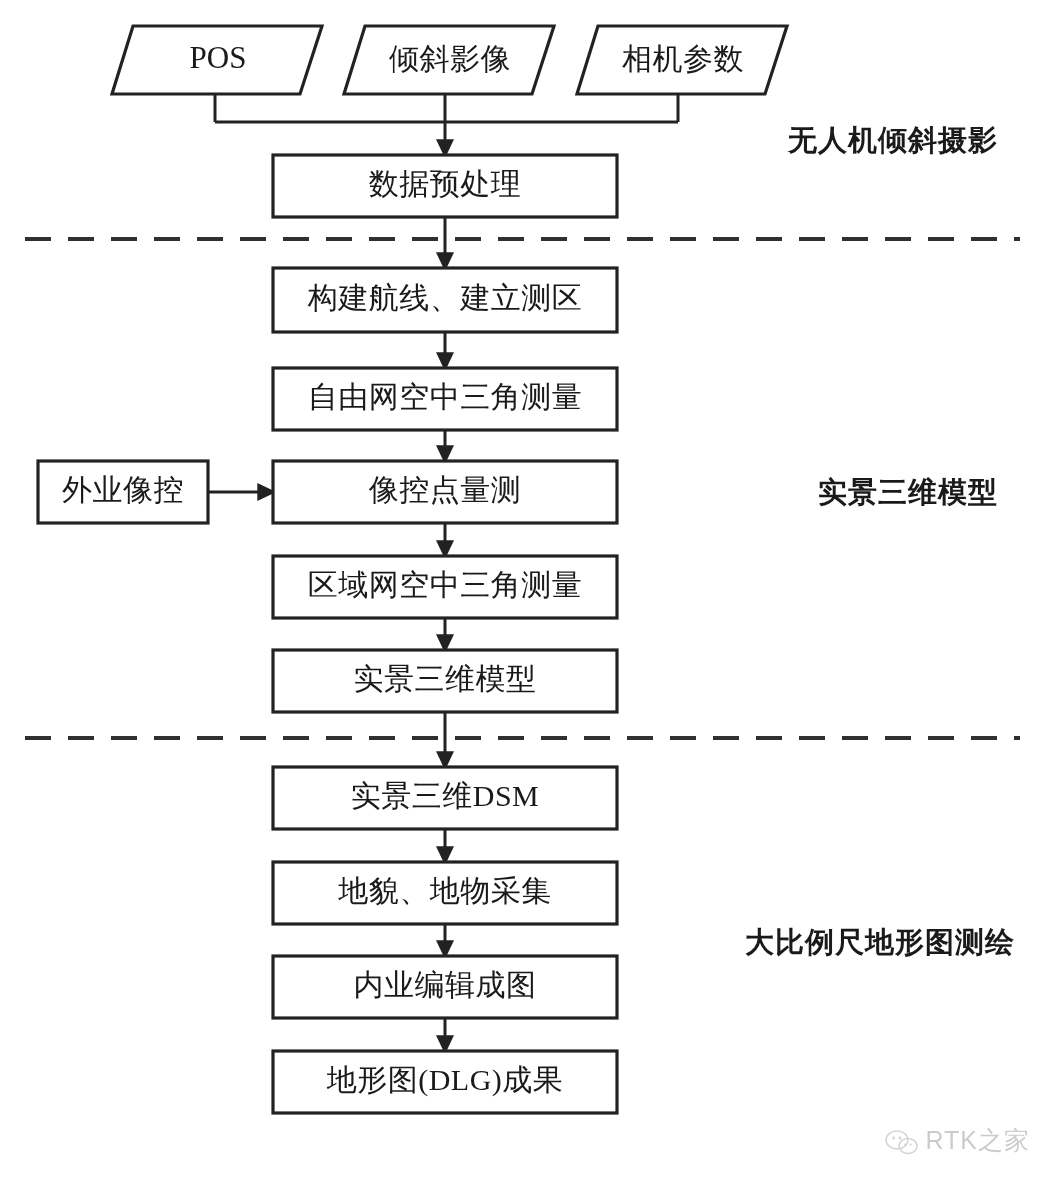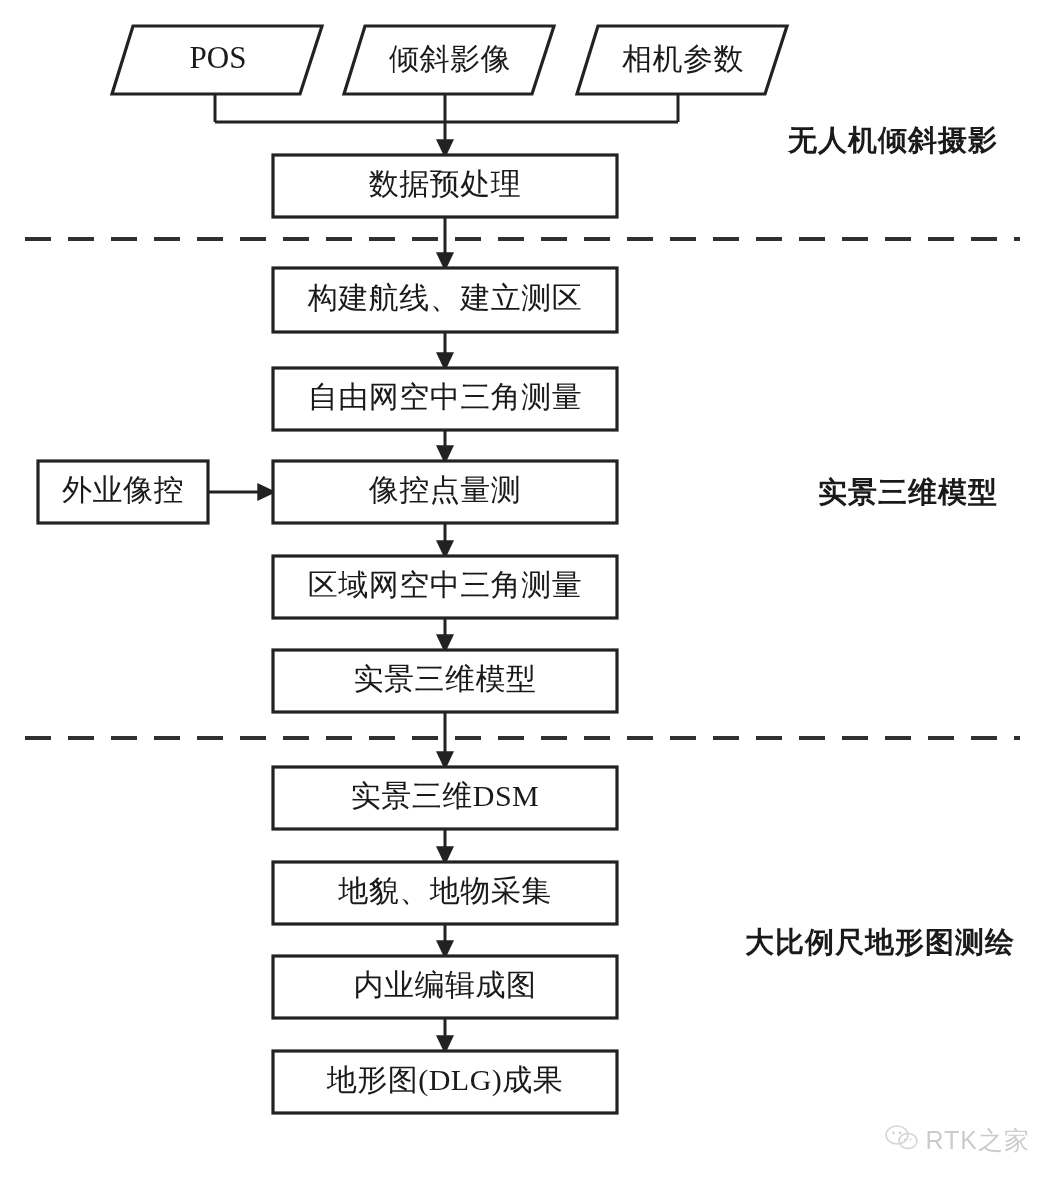--- a/index.html
+++ b/index.html
@@ -86,21 +86,21 @@
     letter-spacing: 1px;
     white-space: nowrap;
   }
   .caption .cap-num { margin-right: 6px; }
   .caption .cap-gap { display: inline-block; width: 22px; }
   .watermark {
     position: absolute;
     right: 14px;
     top: 1124px;
     display: flex;
-    align-items: flex-start;
+    align-items: flex-end;
     gap: 6px;
     opacity: 0.30;
     pointer-events: none;
   }
   .watermark .wm-text {
     font-family: "Liberation Sans", sans-serif;
     font-size: 25px;
     color: #555555;
     letter-spacing: 1px;
   }

